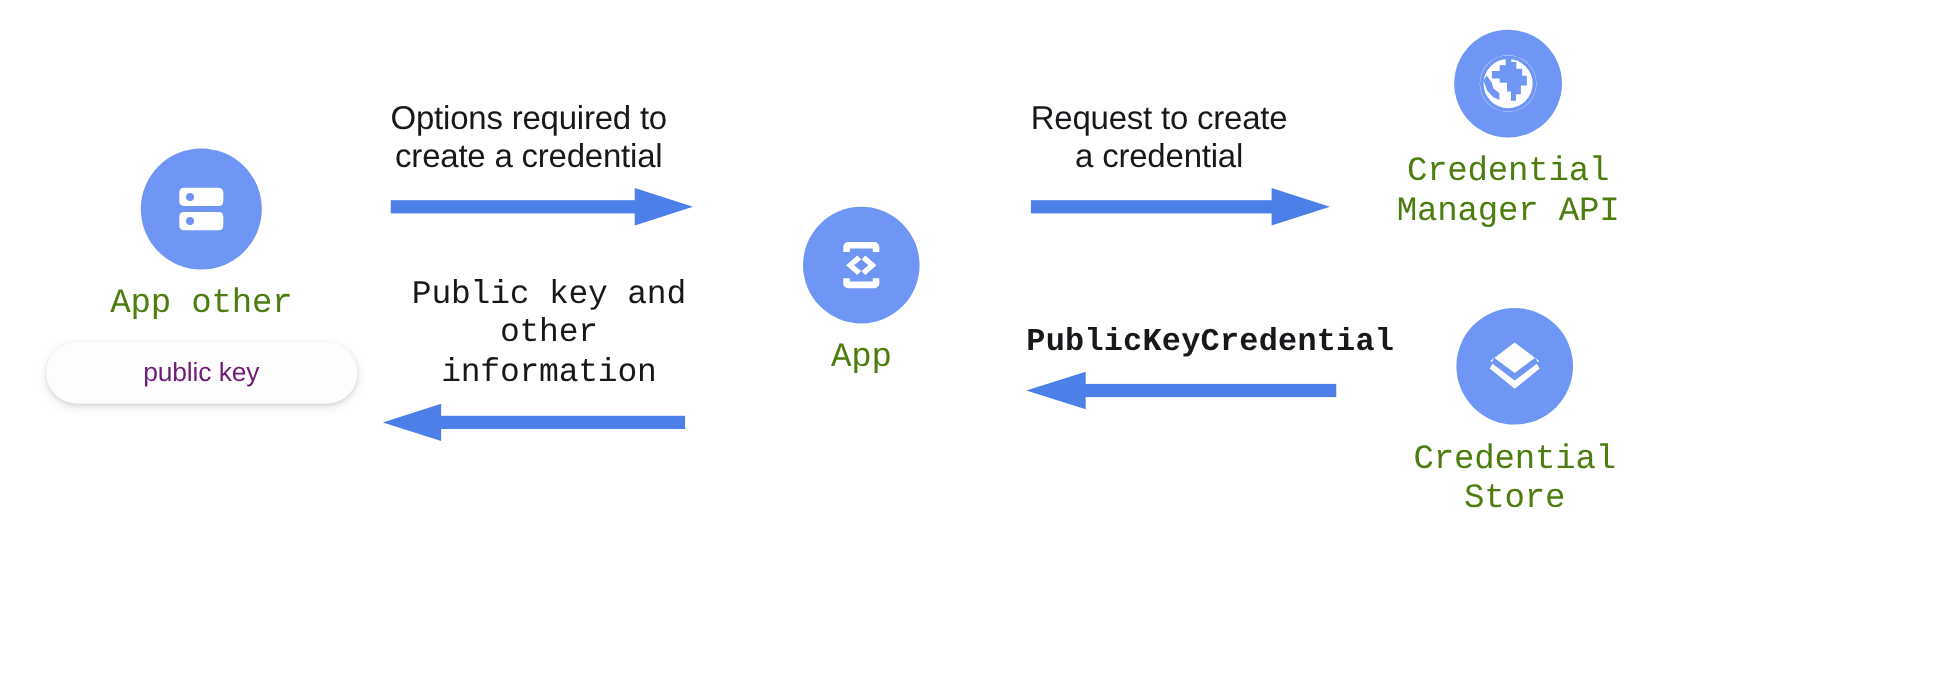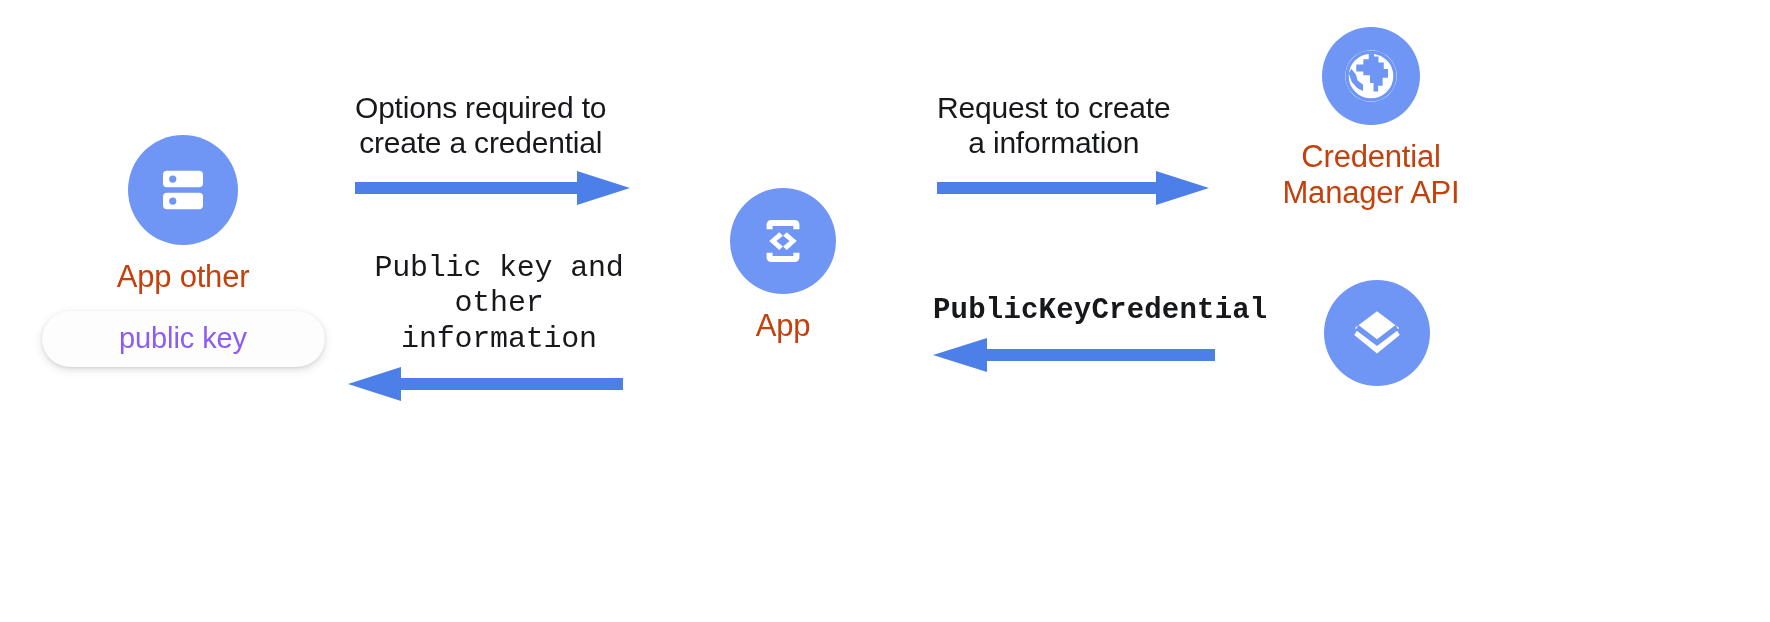--- a/index.html
+++ b/index.html
@@ -32,37 +32,38 @@
     background: var(--brand, #6f96f5);
     display: flex;
     align-items: center;
     justify-content: center;
     flex: 0 0 auto;
   }
   .node-label {
     margin-top: 14px;
     font-size: 31px;
     line-height: 1.16;
-    color: #c2410c;
+    color: #4d7c0f;
     text-align: center;
     letter-spacing: -0.2px;
     white-space: pre-line;
+    font-family: Liberation Mono, monospace;
   }
 
   
   .pill {
     margin-top: 16px;
     background: #fdfdfd;
     border-radius: 999px;
     box-shadow: 0 3px 9px rgba(60,64,67,.16), 0 1px 3px rgba(60,64,67,.12);
     display: flex;
     align-items: center;
     justify-content: center;
-    font-size: 29px;
-    color: #8b5cf6;
+    font-size: 24px;
+    color: #701a75;
     letter-spacing: -0.1px;
     box-sizing: border-box;
   }
 
   
   .flow {
     position: absolute;
     display: flex;
     flex-direction: column;
     align-items: flex-start;
@@ -128,21 +129,21 @@
         <path d="M5.2 16.9h2.5v1.3h8.6v-1.3h2.5v1.9a1.9 1.9 0 0 1-1.9 1.9H7.1a1.9 1.9 0 0 1-1.9-1.9z" fill="#ffffff"></path>
         <path d="M10.45 8.4 11.95 9.85 9.3 12.05 11.95 14.25 10.45 15.7 6.3 12.05z" fill="#ffffff"></path>
         <path d="M13.55 8.4 12.05 9.85 14.7 12.05 12.05 14.25 13.55 15.7 17.7 12.05z" fill="#ffffff"></path>
       </svg>
     </div>
     <div class="node-label">App</div>
   </div>
 
   <div class="flow" style="left:937px; top:90px; width:278px;">
     <div class="flow-label">Request to create
-a information</div>
+a credential</div>
     <svg class="arrow-svg" width="272" height="38" viewBox="0 0 272 38">
       <rect x="0" y="13" width="225" height="12" fill="#4d7fe8"></rect>
       <polygon points="219,2 272,19 219,36" fill="#4d7fe8"></polygon>
     </svg>
   </div>
 
   <div class="flow" style="left:933px; top:294px; width:305px;font-weight:bold;">
     <div class="flow-label mono">PublicKeyCredential</div>
     <svg class="arrow-svg" width="282" height="38" viewBox="0 0 282 38">
       <rect x="48" y="13" width="234" height="12" fill="#4d7fe8"></rect>
@@ -164,15 +165,16 @@
   </div>
 
   <div class="node" style="left:1242px; top:280px; width:270px;">
     <div class="circle" style="width:106px;height:106px;">
       <svg width="62" height="62" viewBox="0 0 24 24">
         <polygon points="12,3.6 20.6,10.1 12,16.6 3.4,10.1" fill="#ffffff"></polygon>
         <polygon points="12,14.4 19.2,8.95 21.0,12.2 12,19.8 3.0,12.2 4.8,8.95" fill="#6f96f5"></polygon>
         <path d="M4.2 11.1 12 17.0l7.8-5.9 1.0 1.7L12 19.9 3.2 12.8z" fill="#ffffff"></path>
       </svg>
     </div>
+    <div class="node-label">Credential Store</div>
   </div>
 
 </div>
 
 </body></html>

